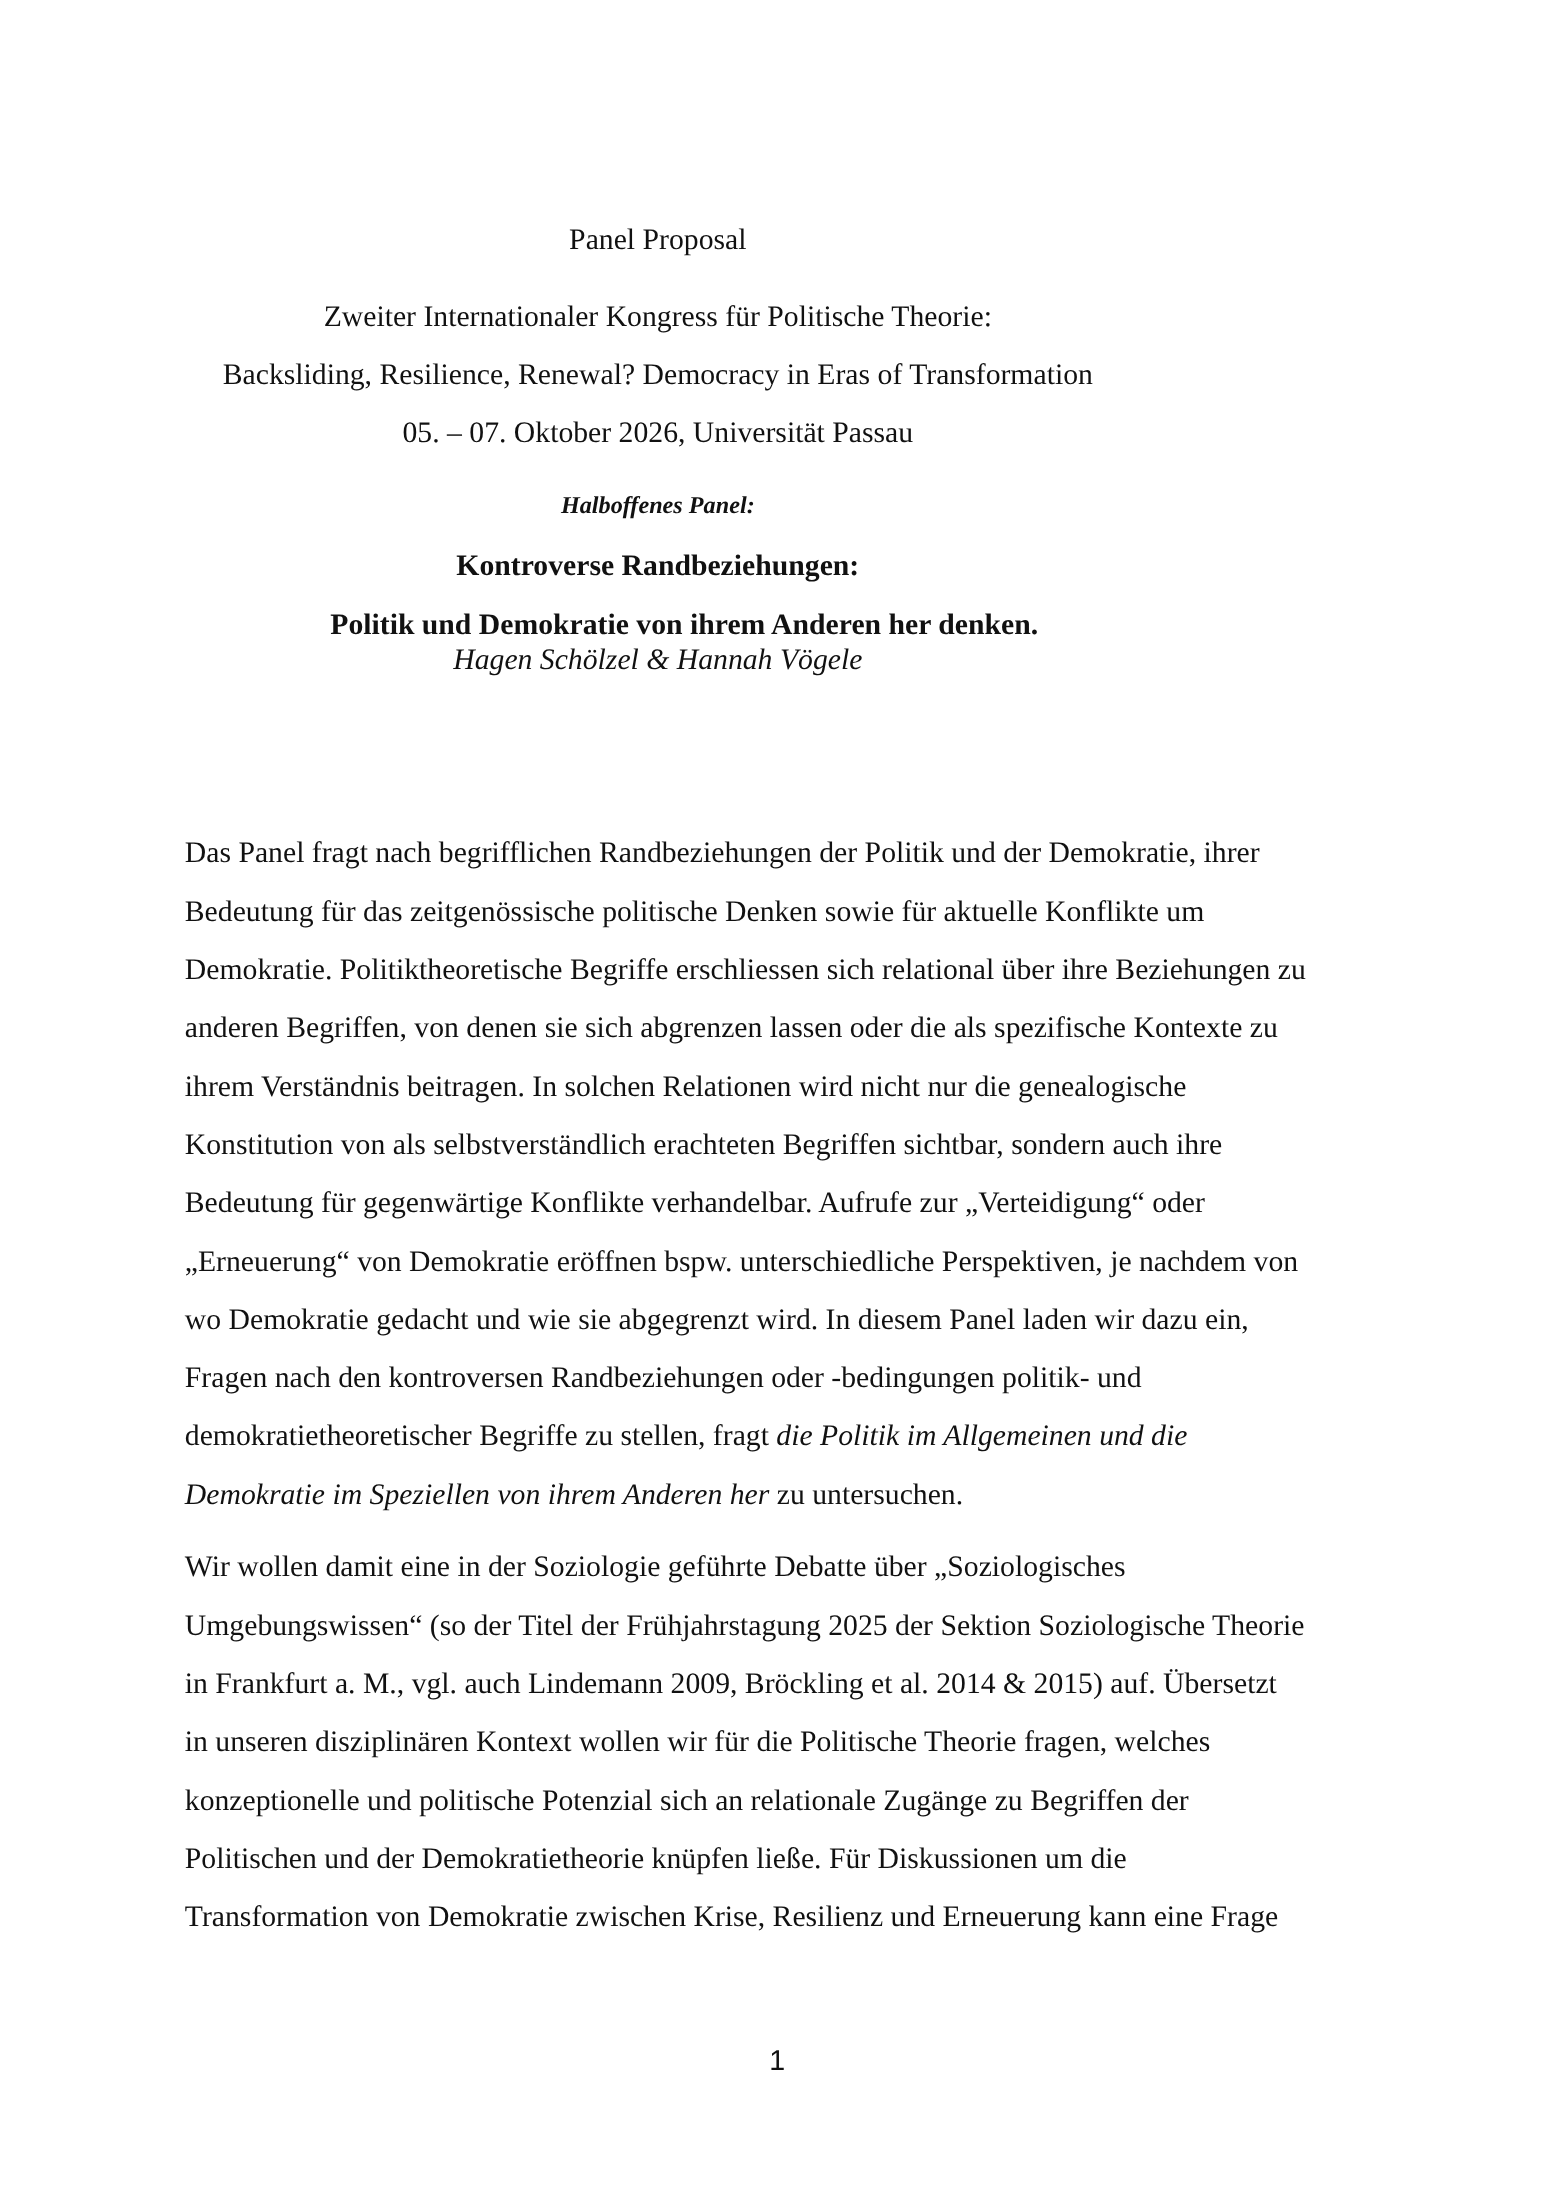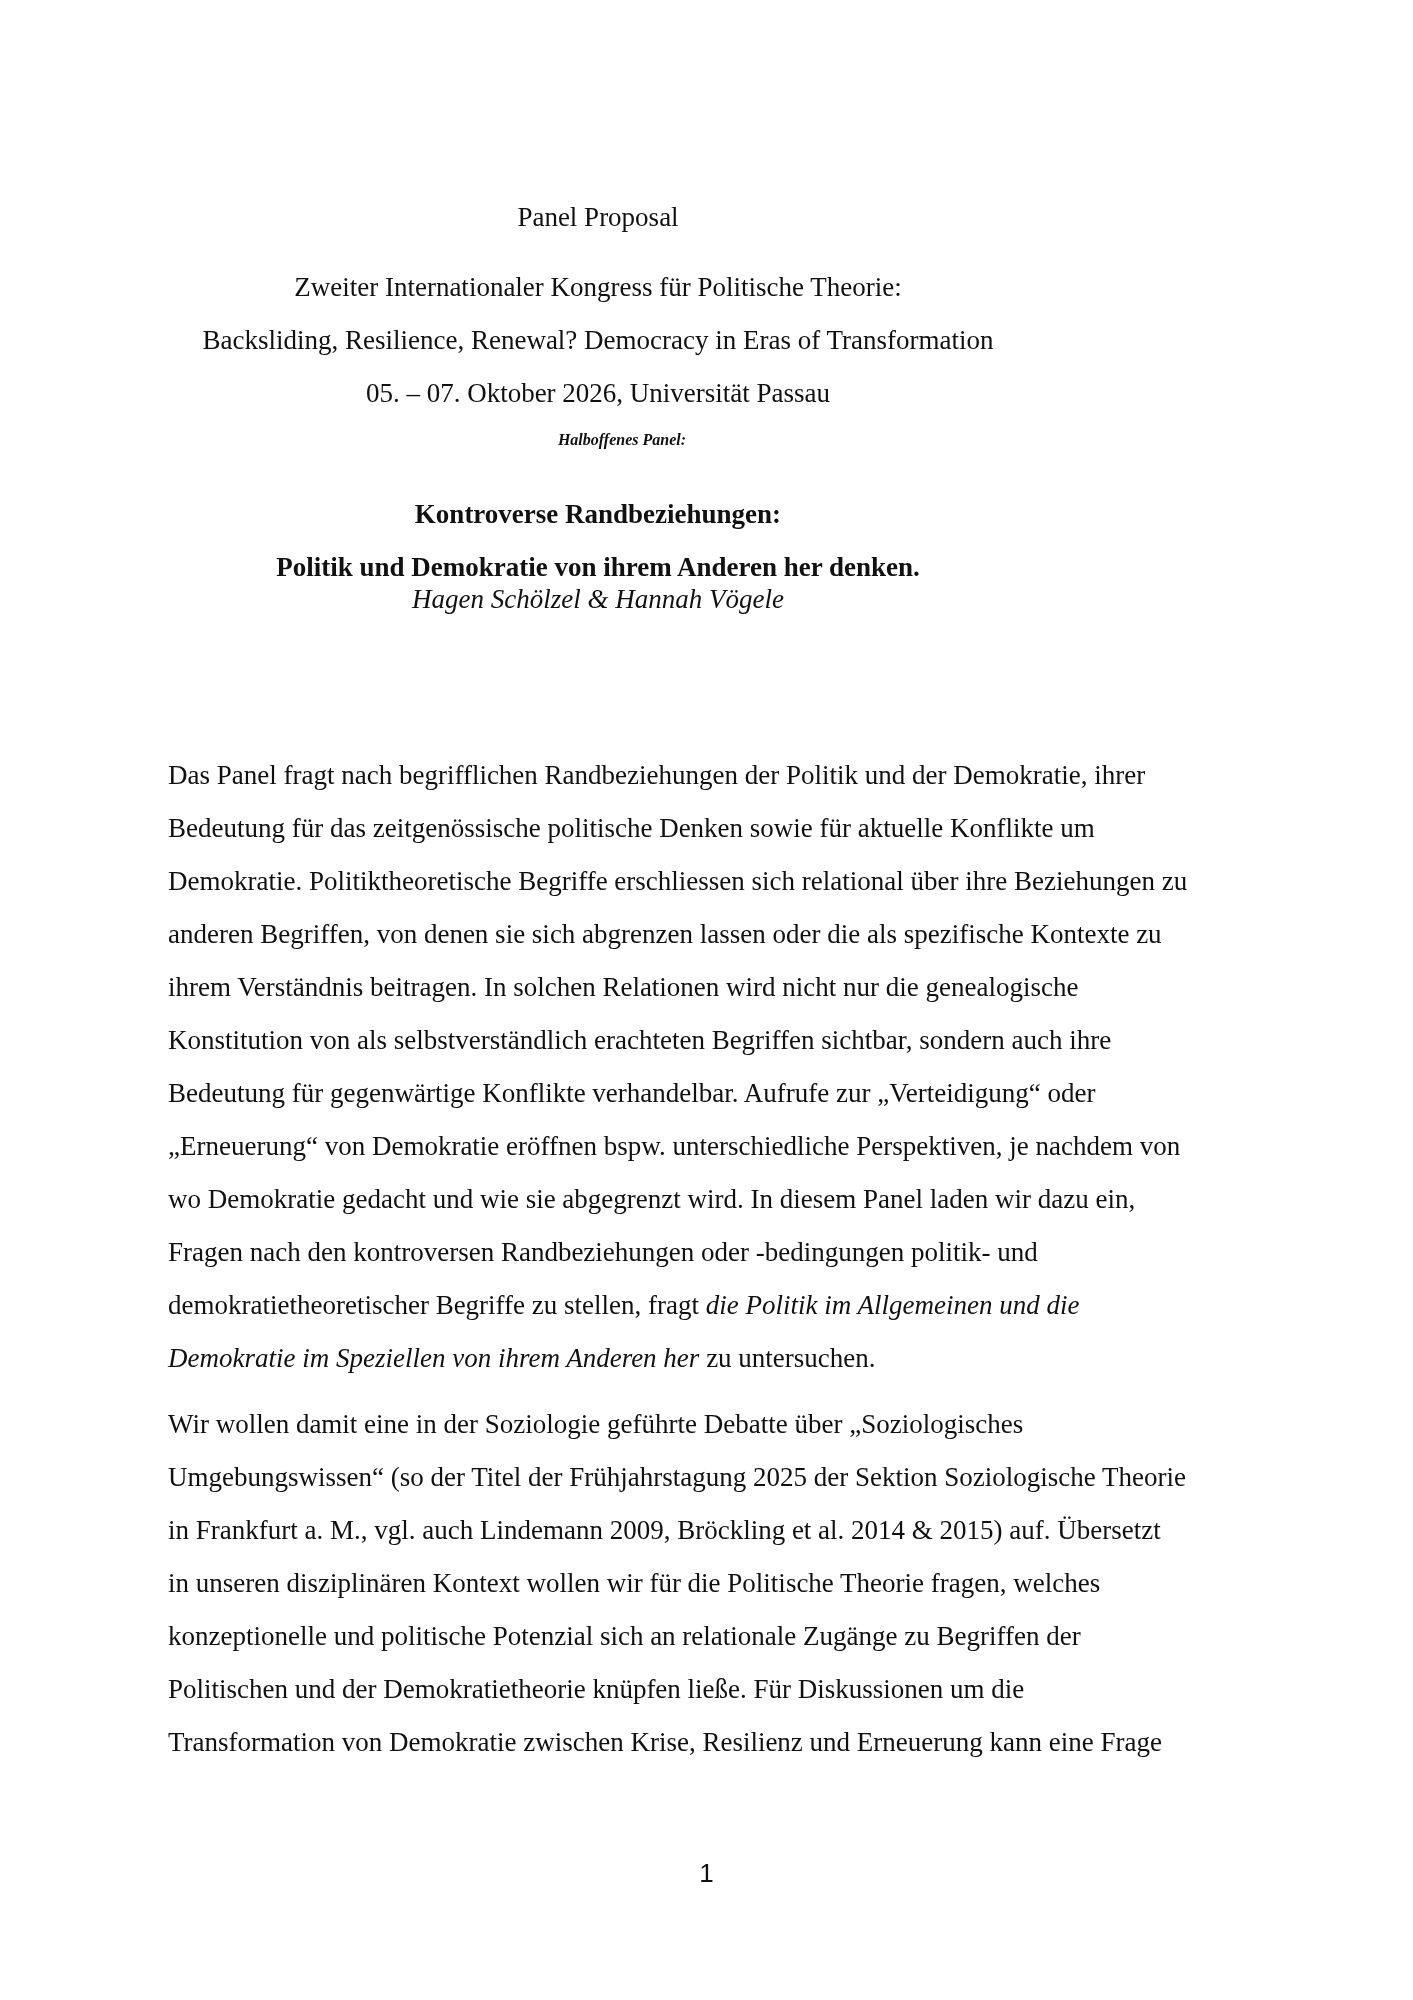--- a/index.html
+++ b/index.html
@@ -67,23 +67,23 @@
 </head>
 <body>
 
 <div class="page">
 
   <div class="header-block">
     <div class="center-line" style="top:200px;">Panel Proposal</div>
     <div class="center-line" style="top:270px;">Zweiter Internationaler Kongress für Politische Theorie:</div>
     <div class="center-line" style="top:323px;">Backsliding, Resilience, Renewal? Democracy in Eras of Transformation</div>
     <div class="center-line" style="top:376px;">05. – 07. Oktober 2026, Universität Passau</div>
-    <div class="center-line bold italic" style="top:423px; font-size:16px;margin-left:24px;">Halboffenes Panel:</div>
+    <div class="center-line bold italic" style="top:442px; font-size:22px;">Halboffenes Panel:</div>
     <div class="center-line bold" style="top:497px;">Kontroverse Randbeziehungen:</div>
-    <div class="center-line bold" style="top:550px;">Politik und Demokratie von ihrem Anderen her denken.</div>
+    <div class="center-line bold" style="top:550px;padding-left:24px;">Politik und Demokratie von ihrem Anderen her denken.</div>
     <div class="center-line italic" style="top:582px;">Hagen Schölzel &amp; Hannah Vögele</div>
   </div>
 
   <div class="body-block" id="body-block">
       <div>
         <div class="body-line" style="top: 758px;"><span>Das Panel fragt nach begrifflichen Randbeziehungen der Politik und der Demokratie, ihrer</span></div>
         <div class="body-line" style="top: 811px;"><span>Bedeutung für das zeitgenössische politische Denken sowie für aktuelle Konflikte um</span></div>
         <div class="body-line" style="top: 864px;"><span>Demokratie. Politiktheoretische Begriffe erschliessen sich relational über ihre Beziehungen zu</span></div>
         <div class="body-line" style="top: 917px;"><span>anderen Begriffen, von denen sie sich abgrenzen lassen oder die als spezifische Kontexte zu</span></div>
         <div class="body-line" style="top: 970px;"><span>ihrem Verständnis beitragen. In solchen Relationen wird nicht nur die genealogische</span></div>

